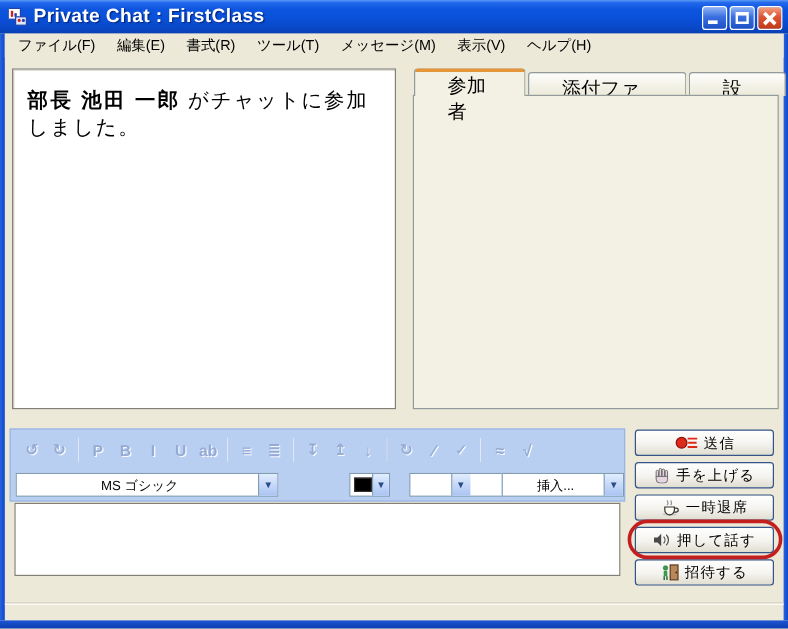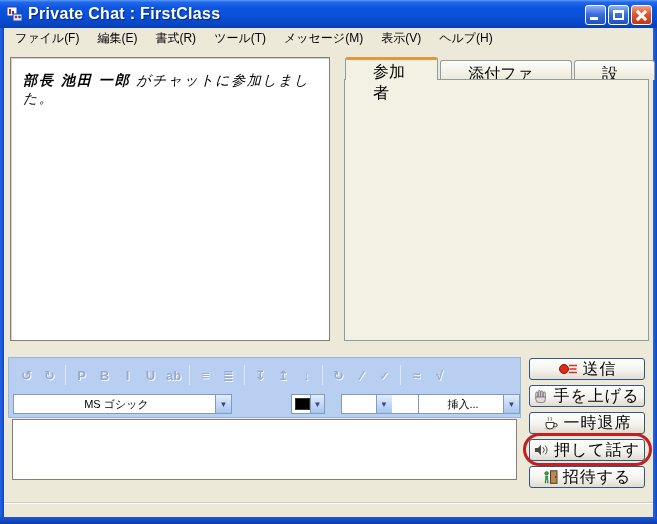--- a/index.html
+++ b/index.html
@@ -27,21 +27,21 @@
   .edge-l{left:0;top:28px;width:4px;height:489px;}
   .edge-r{left:653px;top:28px;width:4px;height:489px;}
   .edge-b{left:0;top:517px;width:657px;height:7px;background:linear-gradient(180deg,#1e56d4,#0a3cae);}
 
   
   .menubar{left:4px;top:28px;width:649px;height:20px;background:#ece9d8;display:flex;align-items:flex-start;padding-left:2px;}
   .menu-item{font-size:12px;padding:2px 9px;color:#000;cursor:default;}
 
   
   .transcript{left:10px;top:57px;width:320px;height:284px;background:#fff;border:1px solid #848078;
-    box-shadow:inset 1px 1px 0 #d6d2c6;padding:14px 12px;font-size:14px;letter-spacing:1.5px;color:#000;font-style:italic;}
+    box-shadow:inset 1px 1px 0 #d6d2c6;padding:14px 12px;font-size:17px;letter-spacing:1.5px;color:#000;}
   .transcript b{letter-spacing:2px;}
 
   
   .tabs{left:345px;top:57px;height:23px;display:flex;align-items:flex-end;}
   .tab{font-size:16px;padding:3px 27px 3px;border:1px solid #919b9c;border-bottom:none;border-radius:3px 3px 0 0;
     background:linear-gradient(180deg,#fdfdfb,#ece9d8);margin-right:2px;height:20px;font-family:Liberation Serif, serif;}
   .tab.active{position:relative;height:23px;background:#f3f1e4;border-top:1px solid #919b9c;padding-top:4px;z-index:3;}
   .tab.active::before{content:"";position:absolute;left:0;right:0;top:-1px;height:3px;background:#e5953a;border-radius:3px 3px 0 0;}
   .tabpanel{left:344px;top:79px;width:305px;height:262px;background:#f3f1e4;border:1px solid #919b9c;z-index:1;}
   .part-label{left:359px;top:86px;font-size:12px;font-weight:bold;letter-spacing:1px;}
@@ -71,21 +71,21 @@
     font-size:8px;color:#2c4a86;}
   .swatch{width:17px;height:12px;margin-left:3px;border:1px solid #333;}
 
   
   .inputbox{left:12px;top:419px;width:505px;height:61px;background:#fff;border:1px solid #848078;}
   .groove{left:4px;top:502px;width:649px;height:2px;border-top:1px solid #cfcbba;border-bottom:1px solid #fff;}
 
   
   .action{left:529px;width:116px;height:22px;border:1px solid #35548a;border-radius:3px;
     background:linear-gradient(180deg,#ffffff 0%,#f4f3ee 55%,#e0ddd0 100%);
-    display:flex;align-items:center;justify-content:center;gap:5px;font-size:16px;color:#000;letter-spacing:1px;}
+    display:flex;align-items:center;justify-content:center;gap:5px;font-size:12px;color:#000;letter-spacing:1px;}
   .red-oval{left:523px;top:433px;width:129px;height:33px;border:3px solid #c41f1f;border-radius:17px;z-index:5;pointer-events:none;}
 </style>
 </head>
 <body>
 
 <div id="win">
 
   <div class="abs titlebar">
     <svg class="title-icon" viewBox="0 0 16 16">
       <rect x="0" y="1" width="10" height="9" fill="#fff" stroke="#2244aa"></rect>

